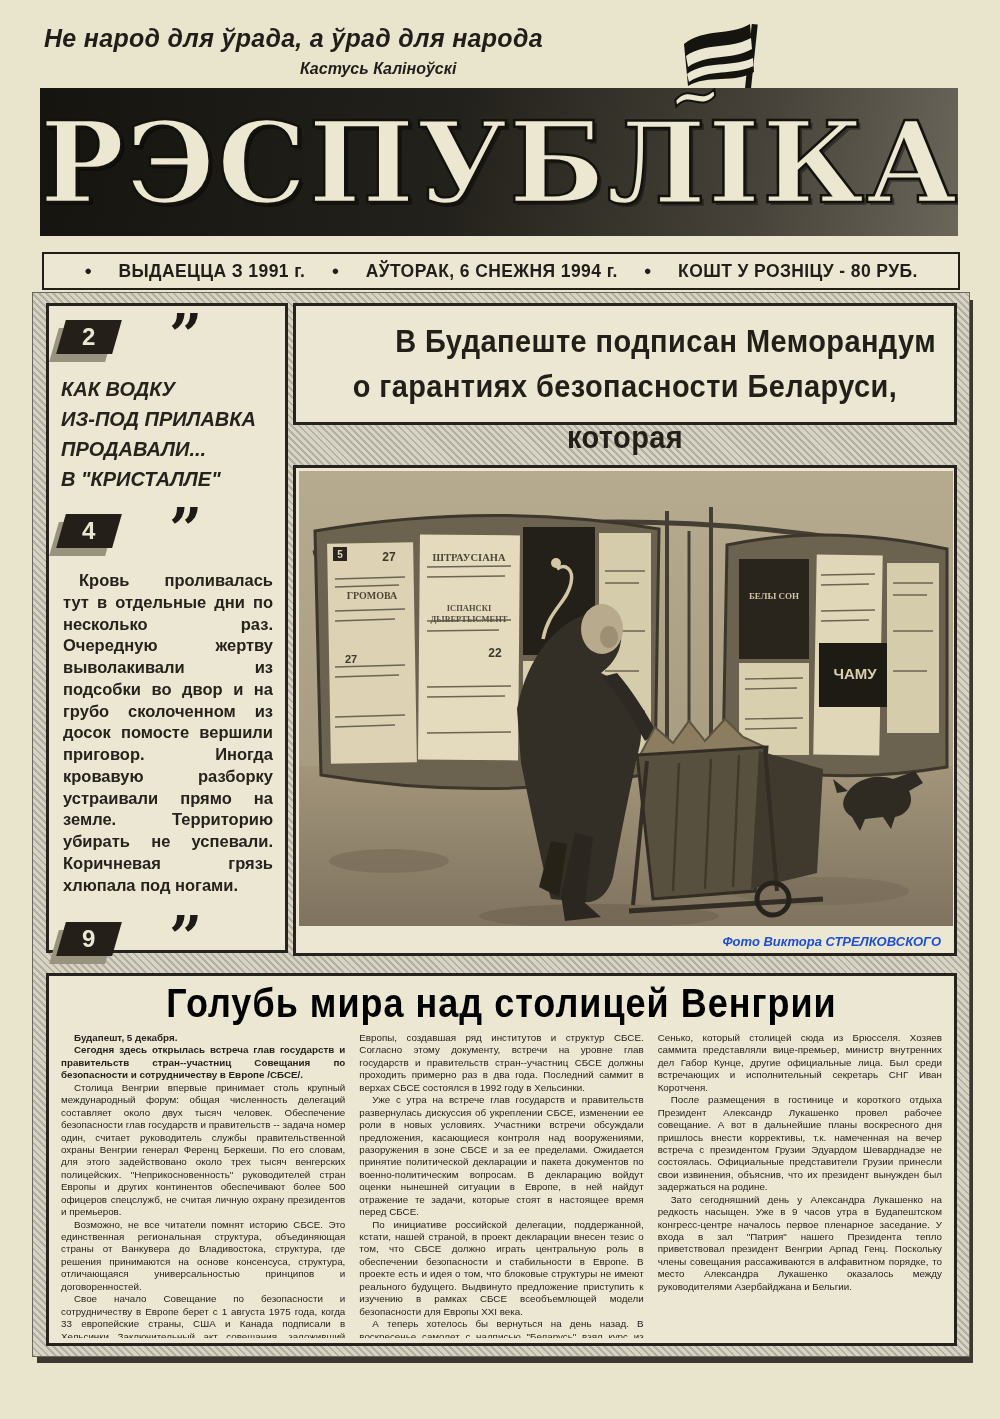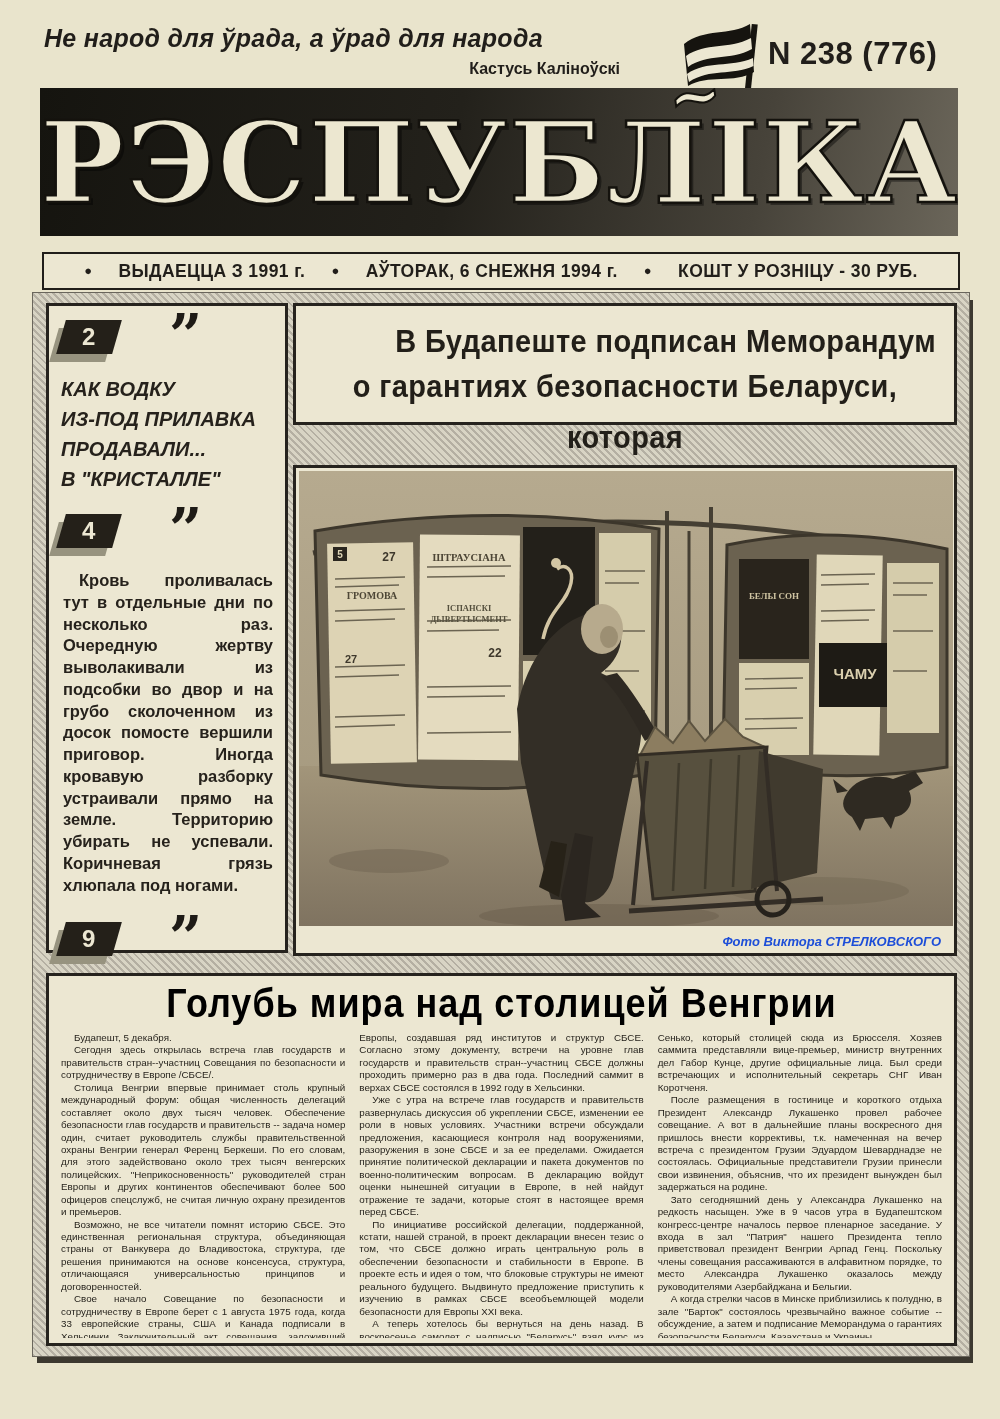--- a/index.html
+++ b/index.html
@@ -1,21 +1,21 @@
 <!DOCTYPE html>
 <html><head>
 <meta charset="utf-8">
 <style>
   html,body{margin:0;padding:0;}
   body{width:1000px;height:1419px;background:#ddd8c2;font-family:"Liberation Sans",sans-serif;}
   .page{position:relative;width:1000px;height:1419px;background:#e9e4cc;overflow:hidden;color:#211e1a;}
 
   
   .motto{position:absolute;left:44px;top:24px;font-size:25px;font-weight:bold;font-style:italic;letter-spacing:.3px;}
-  .motto-author{position:absolute;left:300px;top:60px;width:320px;text-align:right;font-size:16px;font-weight:bold;}
+  .motto-author{position:absolute;left:300px;top:60px;width:320px;text-align:left;font-size:16px;font-weight:bold;font-style:italic;}
   .flag-wrap{position:absolute;left:678px;top:22px;width:84px;height:76px;}
   .issue-no{position:absolute;left:768px;top:36px;font-size:31px;font-weight:bold;letter-spacing:.5px;}
 
   
   .masthead{position:absolute;left:40px;top:88px;width:918px;height:148px;
     background:linear-gradient(100deg,#15140f 0%,#23211b 45%,#47433a 78%,#6b665a 100%);
     overflow:hidden;}
   .masthead-title{position:absolute;left:0;top:0;width:100%;height:148px;line-height:150px;text-align:center;
     font-family:"DejaVu Serif",serif;font-weight:bold;font-size:112px;letter-spacing:2px;
     color:#ece7d0;-webkit-text-stroke:2.5px #14120d;text-shadow:3px 3px 0 rgba(0,0,0,.4);}
@@ -64,52 +64,51 @@
     font-style:italic;padding-right:10px;color:#1d4ed8;}
 
   
   .article{left:13px;top:680px;width:911px;height:373px;padding:4px 12px;overflow:hidden;}
   .article-headline{text-align:center;font-weight:bold;font-size:36px;line-height:48px;letter-spacing:1px;color:#000000;}
   .article-headline span{display:inline-block;transform:scaleY(1.12);}
   .article-cols{display:flex;gap:14px;margin-top:4px;height:306px;overflow:hidden;}
   .article-col{flex:1;font-size:9.8px;line-height:1.27;text-align:justify;color:#26231d;}
   .article-col p{margin:0;text-indent:13px;}
   .article-col p.ni{text-indent:0;}
-  .article-col p.b{font-weight:normal;}
+  .article-col p.b{font-weight:bold;}
 </style>
 </head>
 <body>
 
 <div class="page">
 
   <div class="motto">Не народ для ўрада, а ўрад для народа</div>
   <div class="motto-author">Кастусь Каліноўскі</div>
 
   <div class="flag-wrap">
     <svg width="84" height="76" viewBox="0 0 84 76">
       <rect x="70" y="2" width="6" height="72" fill="#16140f" transform="rotate(6 73 38)"></rect>
       <path d="M6,22 C26,6 52,14 72,2 L76,50 C56,62 30,52 10,64 Z" fill="#16140f"></path>
       <path d="M8,34 C28,20 50,28 73,16 L74,27 C52,39 30,31 10,45 Z" fill="#ece7d2"></path>
       <path d="M9,52 C29,38 52,46 75,36 L75.5,44 C54,54 32,46 11,60 Z" fill="#ece7d2"></path>
     </svg>
   </div>
-  <div class="issue-no">N 238 (776)</div>
 
   <div class="masthead">
     <div class="masthead-title">РЭСПУБЛІКА</div>
     <div class="masthead-accent">~</div>
   </div>
 
   <div class="datebox">
     <span class="bullet">●</span>
     <span>ВЫДАЕЦЦА З 1991 г.</span>
     <span class="bullet">●</span>
     <span>АЎТОРАК, 6 СНЕЖНЯ 1994 г.</span>
     <span class="bullet">●</span>
-    <span>КОШТ У РОЗНІЦУ - 30 РУБ.</span>
+    <span>КОШТ У РОЗНІЦУ - 80 РУБ.</span>
   </div>
 
   <div class="main-frame">
 
     <div class="box sidebar">
 
       <div>
         <div class="teaser-head">
           <div class="badge-wrap">
             <div class="badge-shadow"></div>
@@ -294,19 +293,18 @@
         <div class="article-col">
             <p class="ni">Европы, создавшая ряд институтов и структур СБСЕ. Согласно этому документу, встречи на уровне глав государств и правительств стран--участниц СБСЕ должны проходить примерно раз в два года. Последний саммит в верхах СБСЕ состоялся в 1992 году в Хельсинки.</p>
             <p class="">Уже с утра на встрече глав государств и правительств развернулась дискуссия об укреплении СБСЕ, изменении ее роли в новых условиях. Участники встречи обсуждали предложения, касающиеся контроля над вооружениями, разоружения в зоне СБСЕ и за ее пределами. Ожидается принятие политической декларации и пакета документов по военно-политическим вопросам. В декларацию войдут оценки нынешней ситуации в Европе, в ней найдут отражение те задачи, которые стоят в настоящее время перед СБСЕ.</p>
             <p class="">По инициативе российской делегации, поддержанной, кстати, нашей страной, в проект декларации внесен тезис о том, что СБСЕ должно играть центральную роль в обеспечении безопасности и стабильности в Европе. В проекте есть и идея о том, что блоковые структуры не имеют реального будущего. Выдвинуто предложение приступить к изучению в рамках СБСЕ всеобъемлющей модели безопасности для Европы XXI века.</p>
             <p class="">А теперь хотелось бы вернуться на день назад. В воскресенье самолет с надписью "Беларусь" взял курс из Минска на Будапешт. Вместе с Президентом на борту находились и другие члены официальной делегации: министр обороны Анатолий Костенко, госсекретарь Совета Безопасности Виктор Шейман, советник Президента Анатолий Лебедько, управляющий делами Президента Иван Титенков. В аэропорту венгерской столицы самолет встречал еще один член делегации -- министр иностранных дел Владимир</p>
           </div>
         <div class="article-col">
             <p class="ni">Сенько, который столицей сюда из Брюсселя. Хозяев саммита представляли вице-премьер, министр внутренних дел Габор Кунце, другие официальные лица. Был среди встречающих и исполнительный секретарь СНГ Иван Коротченя.</p>
             <p class="">После размещения в гостинице и короткого отдыха Президент Александр Лукашенко провел рабочее совещание. А вот в дальнейшие планы воскресного дня пришлось внести коррективы, т.к. намеченная на вечер встреча с президентом Грузии Эдуардом Шеварднадзе не состоялась. Официальные представители Грузии принесли свои извинения, объяснив, что их президент вынужден был задержаться на родине.</p>
             <p class="">Зато сегодняшний день у Александра Лукашенко на редкость насыщен. Уже в 9 часов утра в Будапештском конгресс-центре началось первое пленарное заседание. У входа в зал "Патрия" нашего Президента тепло приветствовал президент Венгрии Арпад Генц. Поскольку члены совещания рассаживаются в алфавитном порядке, то место Александра Лукашенко оказалось между руководителями Азербайджана и Бельгии.</p>
-            <p class="">А когда стрелки часов в Минске приблизились к полудню, в зале "Барток" состоялось чрезвычайно важное событие -- обсуждение, а затем и подписание Меморандума о гарантиях безопасности Беларуси, Казахстана и Украины.</p>
           </div>
       </div>
     </div>
 
   </div>
 </div>
 
 </body></html>

